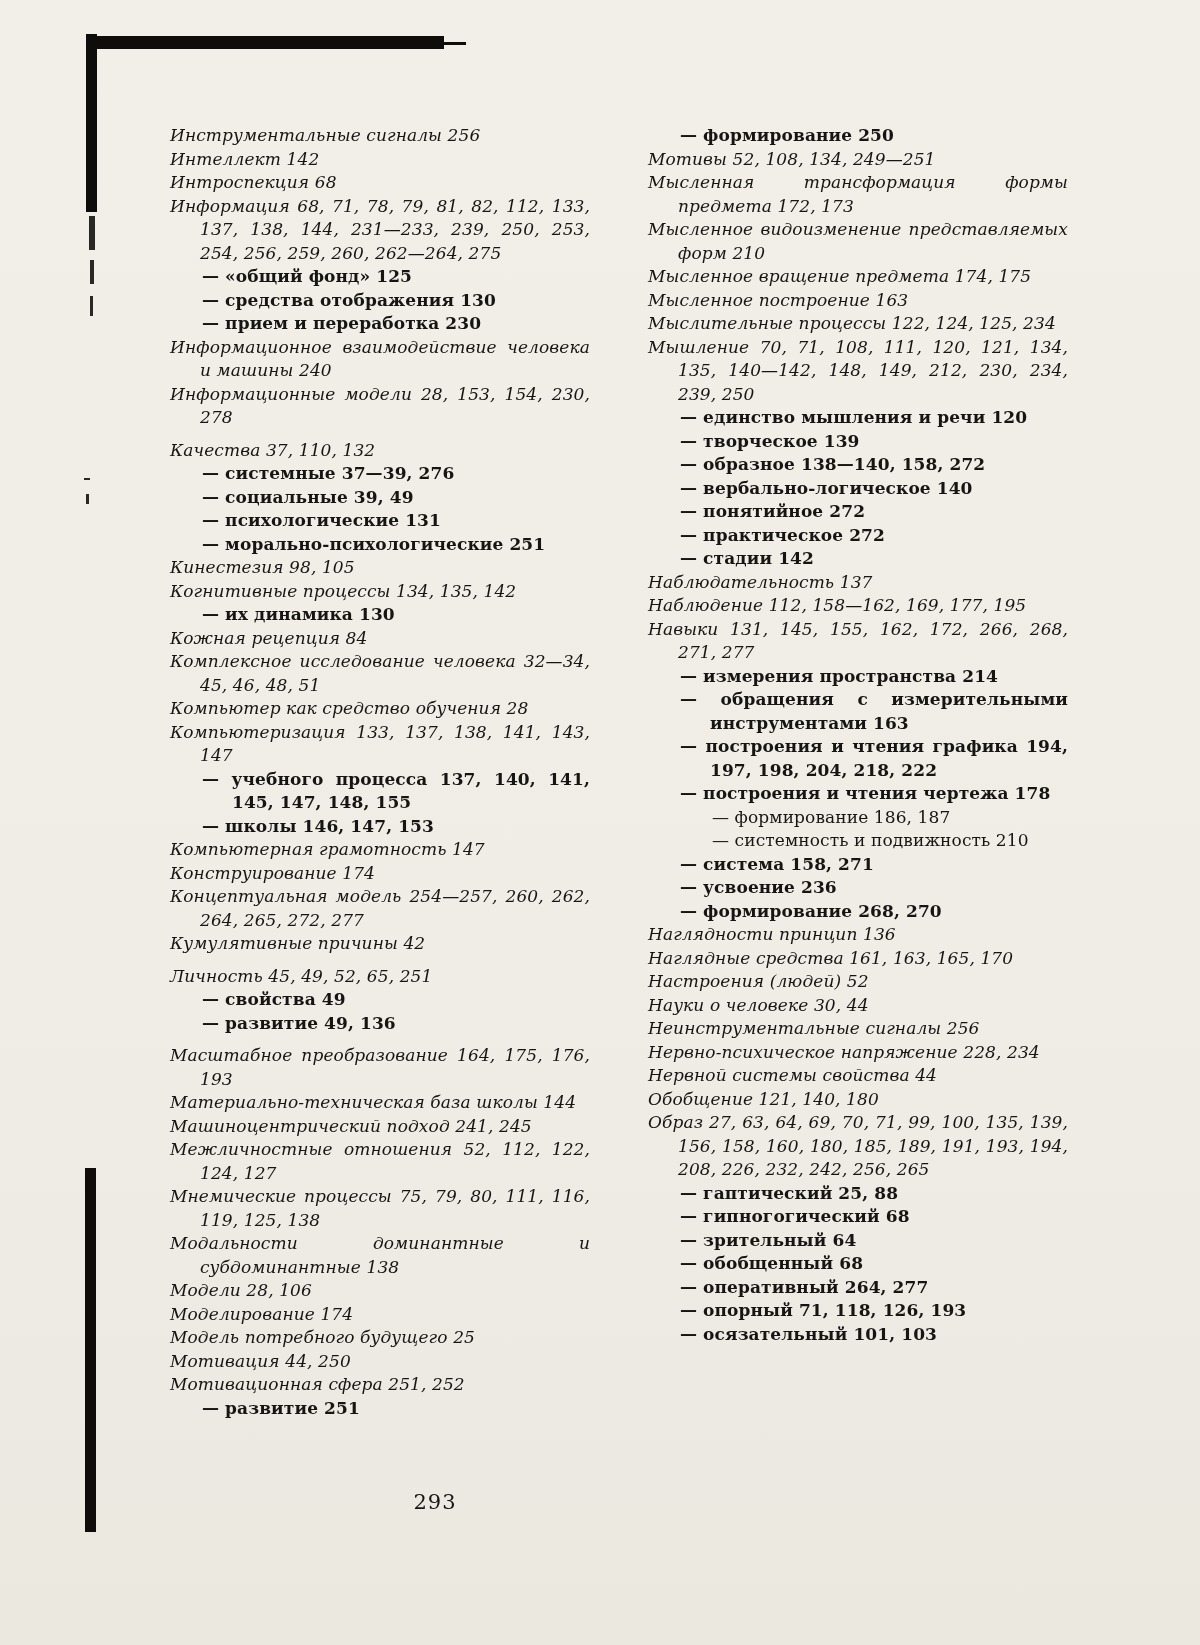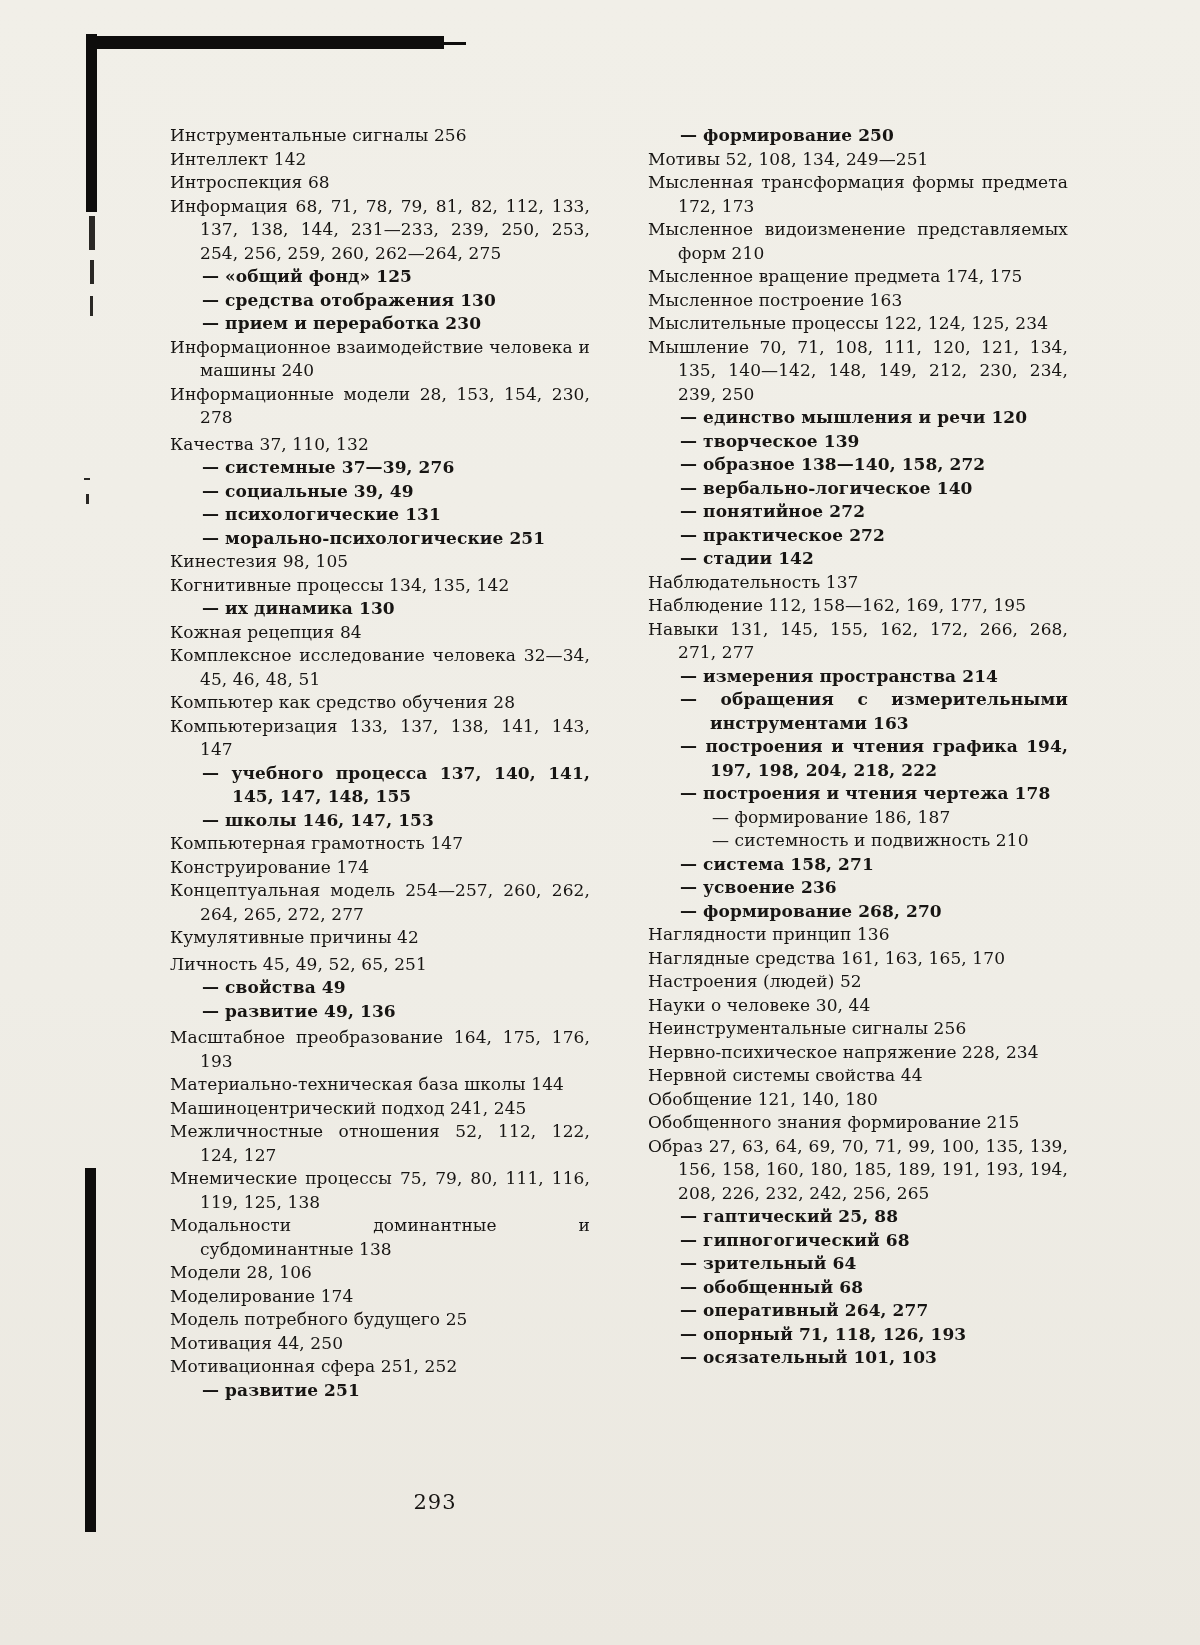--- a/index.html
+++ b/index.html
@@ -35,24 +35,24 @@
     line-height: 23.5px;
     letter-spacing: 0.1px;
   }
   .col-left  { left: 170px; }
   .col-right { left: 648px; }
   .entry {
     text-align: justify;
     hyphens: auto;
     -webkit-hyphens: auto;
   }
-  .entry.i0 { padding-left: 30px; text-indent: -30px; }
+  .entry.i0 { padding-left: 30px; text-indent: -30px; font-style: italic; }
   .entry.i1 { padding-left: 62px; text-indent: -30px; font-weight: bold; }
   .entry.i2 { padding-left: 94px; text-indent: -30px; }
-  .entry.gap { margin-top: 3px; }
+  .entry.gap { margin-top: 9px; }
   .page-number {
     position: absolute;
     top: 1490px;
     left: 225px;
     width: 420px;
     text-align: center;
     font-size: 21px;
     letter-spacing: 1px;
   }
 </style>
@@ -145,21 +145,20 @@
       <div class="entry i1">— усвоение 236</div>
       <div class="entry i1">— формирование 268, 270</div>
       <div class="entry i0">Наглядности принцип 136</div>
       <div class="entry i0">Наглядные средства 161, 163, 165, 170</div>
       <div class="entry i0">Настроения (людей) 52</div>
       <div class="entry i0">Науки о человеке 30, 44</div>
       <div class="entry i0">Неинструментальные сигналы 256</div>
       <div class="entry i0">Нервно-психическое напряжение 228, 234</div>
       <div class="entry i0">Нервной системы свойства 44</div>
       <div class="entry i0">Обобщение 121, 140, 180</div>
-      <div class="entry i0">Обобщенного знания формирование 215</div>
       <div class="entry i0">Образ 27, 63, 64, 69, 70, 71, 99, 100, 135, 139, 156, 158, 160, 180, 185, 189, 191, 193, 194, 208, 226, 232, 242, 256, 265</div>
       <div class="entry i1">— гаптический 25, 88</div>
       <div class="entry i1">— гипногогический 68</div>
       <div class="entry i1">— зрительный 64</div>
       <div class="entry i1">— обобщенный 68</div>
       <div class="entry i1">— оперативный 264, 277</div>
       <div class="entry i1">— опорный 71, 118, 126, 193</div>
       <div class="entry i1">— осязательный 101, 103</div>
     </div>
 

